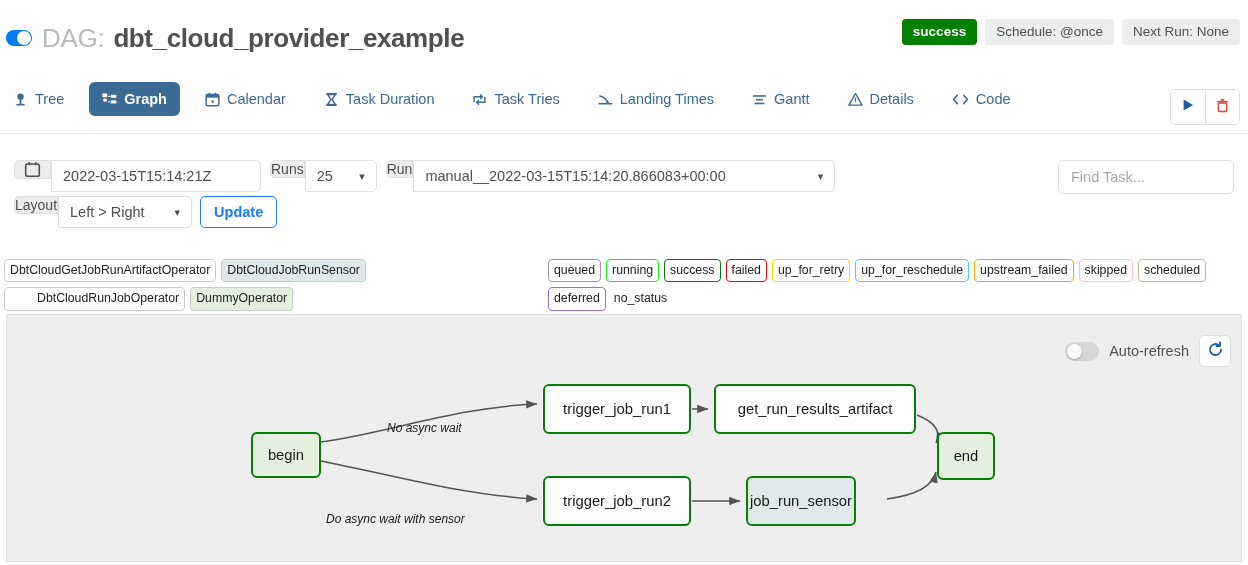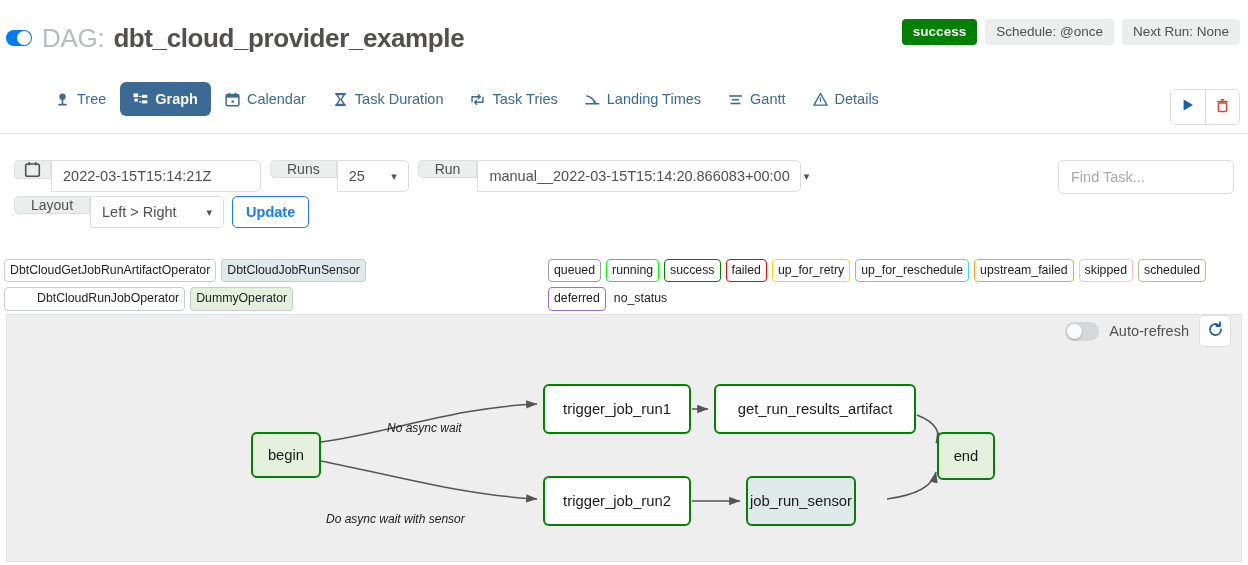--- a/index.html
+++ b/index.html
@@ -42,21 +42,21 @@
     font-size: 13.5px; padding: 5px 11px 6px; border-radius: 4px;
     background: #eceded; color: #51504f; white-space: nowrap;
   }
   .badge.success { background: #008000; color: #fff; font-weight: 700; }
 
   
   .tabbar {
     position: absolute; left: 0; top: 82px; right: 0; height: 52px;
     border-bottom: 1px solid #e3e5e6;
   }
-  .tabs { display: flex; align-items: center; gap: 1px; padding-left: 10px; margin-left: 32px; }
+  .tabs { display: flex; align-items: center; gap: 12px; padding-left: 0; }
   .tab {
     display: flex; align-items: center; gap: 7px;
     padding: 9px 13px; border-radius: 6px;
     font-size: 14.5px; color: #3b6a95; cursor: pointer; white-space: nowrap;
   }
   .tab.active { background: #3b6a95; color: #ffffff; font-weight: 600; }
   .tab svg { display: block; }
   .tab-actions {
     position: absolute; right: 8px; top: 7px;
     display: flex; border: 1px solid #dcdedf; border-radius: 5px; overflow: hidden;
@@ -71,37 +71,37 @@
   
   .filterbar {
     position: absolute; left: 14px; top: 152px; width: 1220px; height: 78px;
   }
   .frow { display: flex; align-items: center; }
   .frow.r1 { position: absolute; left: 0; top: 8px; }
   .frow.r2 { position: absolute; left: 0; top: 44px; }
   .igroup { display: flex; align-items: flex-start; }
   .addon {
     background: #eceded; border: 1px solid #dcdedf; color: #51504f;
-    font-size: 14px; display: flex; align-items: center; padding: 0 16px;
+    font-size: 14px; display: flex; align-items: center; padding: 0 0;
     white-space: nowrap;
   }
   .ctrl {
     background: #fff; border: 1px solid #dcdedf; color: #51504f;
     font-size: 14.5px; display: flex; align-items: center; padding: 0 11px;
     white-space: nowrap; height: 32px;
   }
   .rnd-l { border-radius: 5px 0 0 5px; }
   .rnd-r { border-radius: 0 5px 5px 0; }
   .caret {
     margin-left: auto; padding-left: 14px; color: #51504f; font-size: 11px; line-height: 1;
   }
   .cal-icon { padding: 0 9px; }
   .date-field { width: 210px; }
   .runs-sel { width: 72px; }
-  .run-sel { width: 324px; }
+  .run-sel { width: 422px; }
   .layout-sel { width: 134px; }
   .btn-update {
     height: 32px; border: 1px solid #1d7afc; border-radius: 5px;
     color: #1d7afc; background: #fff; font-size: 14.5px;
     display: flex; align-items: center; padding: 0 13px; margin-left: 8px;
     font-weight: 600; cursor: pointer;
   }
   .find-task {
     position: absolute; right: 0; top: 8px; width: 176px; height: 34px;
     border: 1px solid #dcdedf; border-radius: 5px; background: #fff;
@@ -128,21 +128,21 @@
     color: #222; white-space: nowrap;
   }
   .chip.plain { border-color: transparent; background: transparent; padding-left: 2px; }
 
   
   .graph-panel {
     position: absolute; left: 6px; top: 314px; width: 1236px; height: 248px;
     background: #eeeeee; border: 1px solid #e1e3e4;
   }
   .graph-toolbar {
-    position: absolute; right: 10px; top: 0; display: flex; align-items: center; gap: 10px;
+    position: absolute; right: 10px; top: 20px; display: flex; align-items: center; gap: 10px;
   }
   .switch {
     width: 34px; height: 19px; border-radius: 10px; background: #d5d7d8;
     position: relative; cursor: pointer; flex: none;
   }
   .switch::after {
     content: ""; position: absolute; left: 2px; top: 2px;
     width: 15px; height: 15px; border-radius: 50%; background: #fafafa;
     box-shadow: 0 1px 2px rgba(0,0,0,.25);
   }
@@ -256,20 +256,29 @@
         <span>Gantt</span>
       </div>
       <div class="tab">
         <span>
           <svg width="15" height="15" viewBox="0 0 16 16">
               <path d="M8 1.6 L15 14 L1 14 Z" fill="none" stroke="#3b6a95" stroke-width="1.5" stroke-linejoin="round"></path>
               <rect x="7.3" y="6" width="1.4" height="4.4" fill="#3b6a95"></rect>
             </svg>
         </span>
         <span>Details</span>
+      </div>
+      <div class="tab">
+        <span>
+          <svg width="17" height="15" viewBox="0 0 18 16">
+              <path d="M5.6 3.6 L1.6 8 L5.6 12.4" fill="none" stroke="#3b6a95" stroke-width="1.6" stroke-linecap="round" stroke-linejoin="round"></path>
+              <path d="M12.4 3.6 L16.4 8 L12.4 12.4" fill="none" stroke="#3b6a95" stroke-width="1.6" stroke-linecap="round" stroke-linejoin="round"></path>
+            </svg>
+        </span>
+        <span>Code</span>
       </div>
     </div>
     <div class="tab-actions">
       <div class="tab-action">
         <span>
           <svg width="14" height="14" viewBox="0 0 14 14">
               <path d="M2.6 1.6 L12 7 L2.6 12.4 Z" fill="#1d5f9e"></path>
             </svg>
         </span>
       </div>

